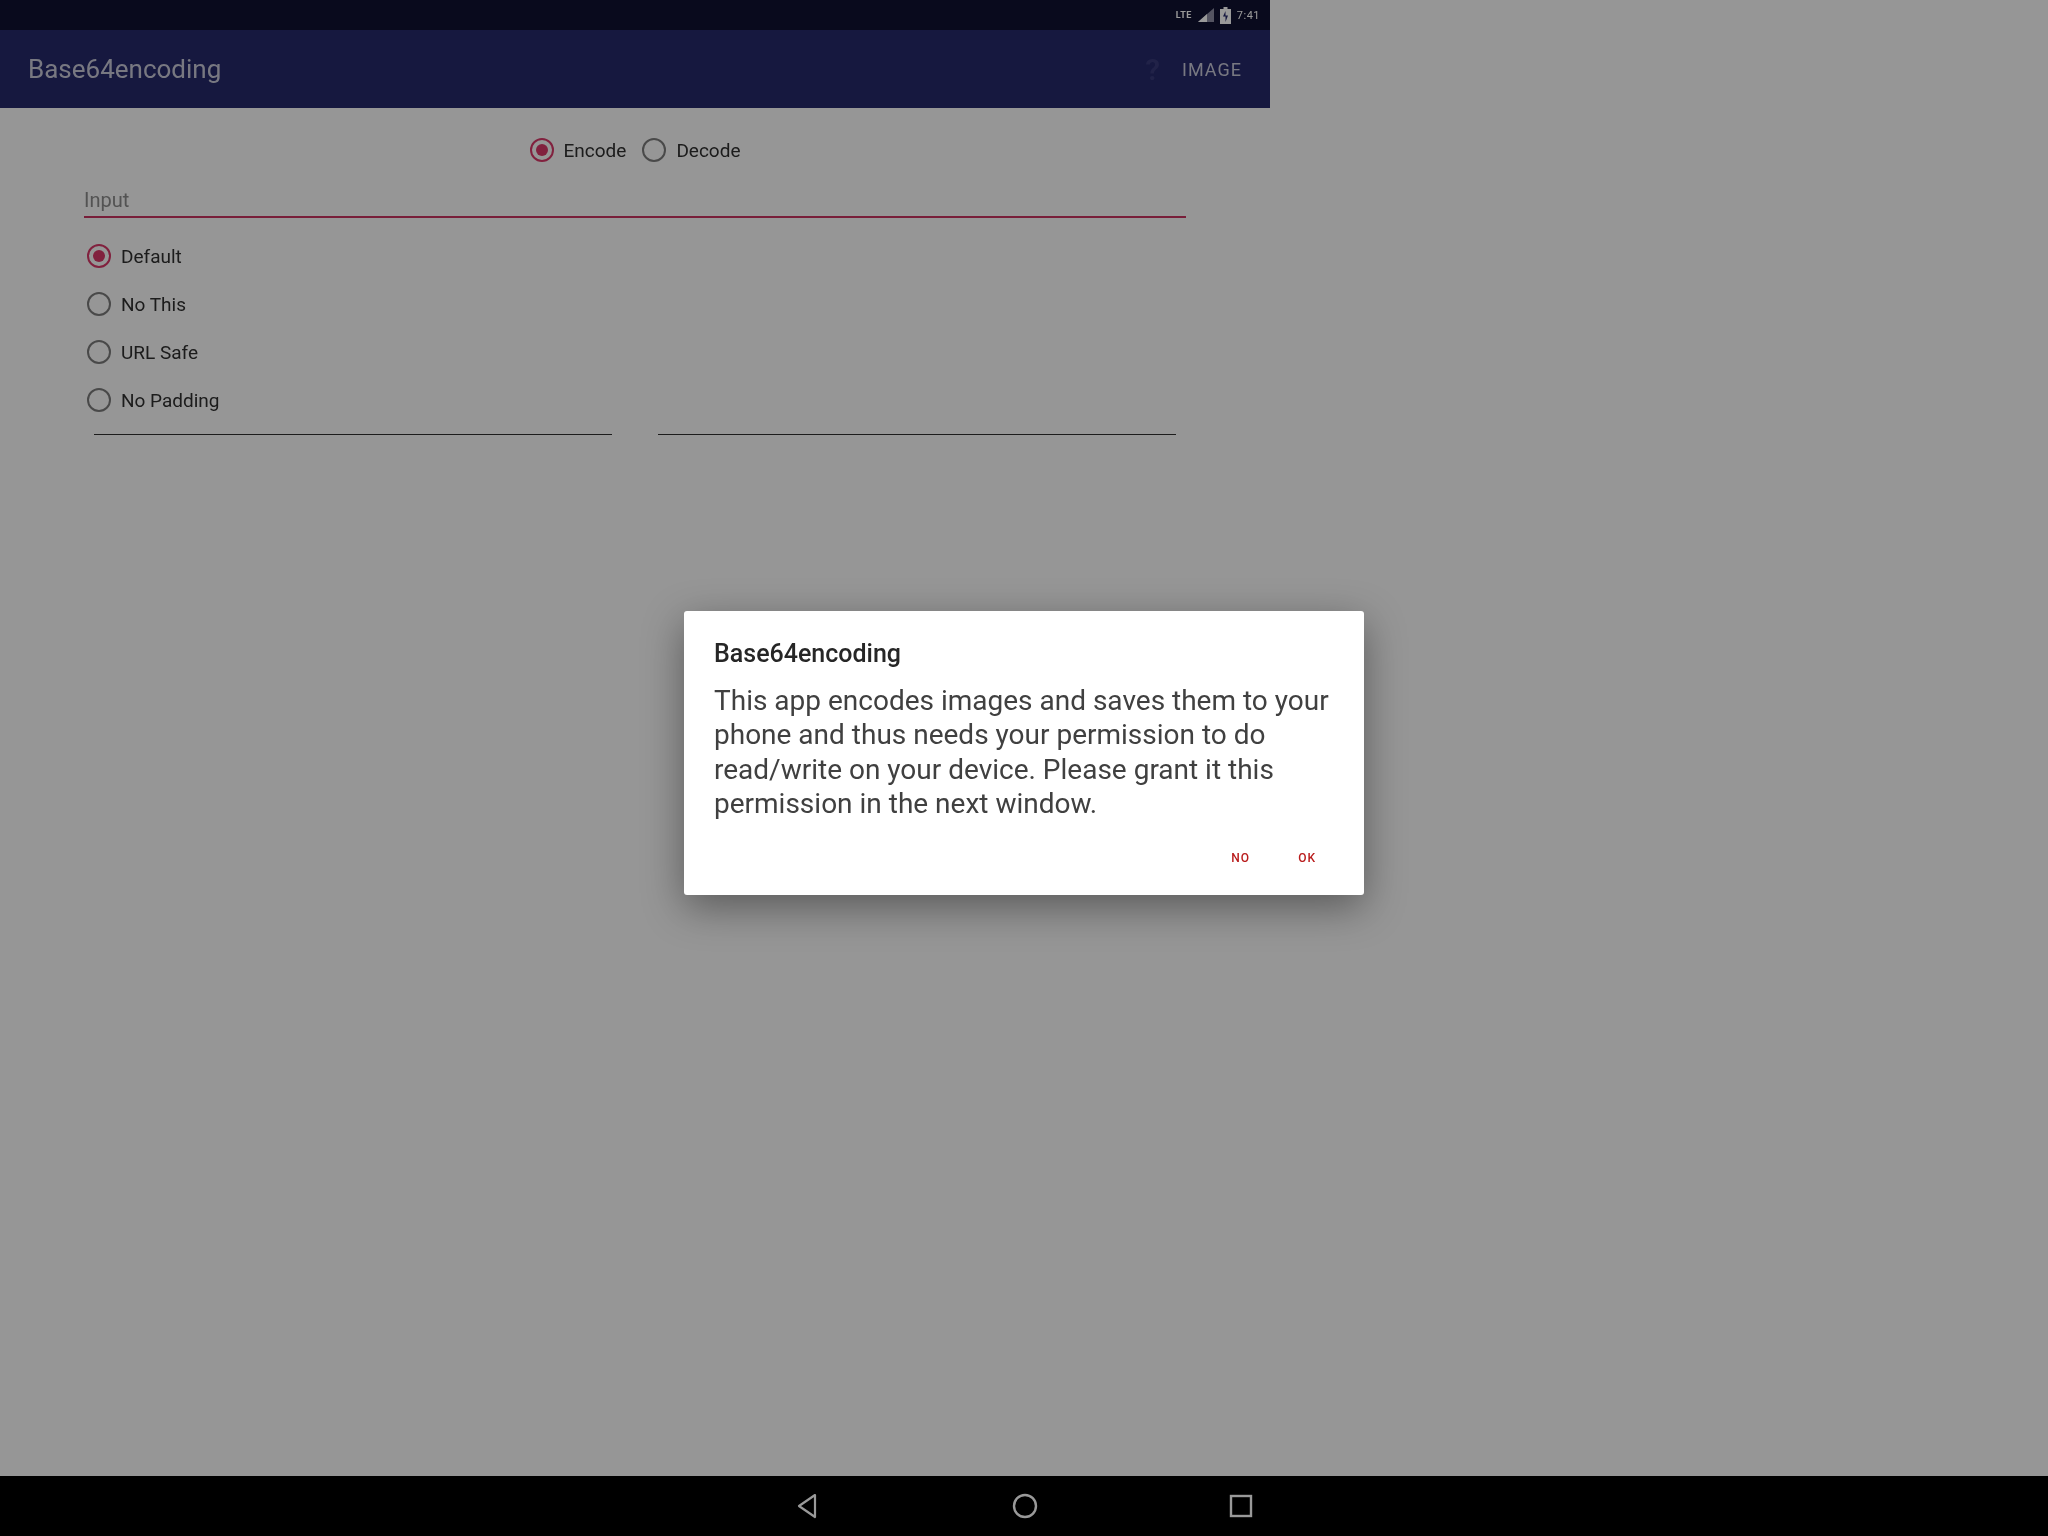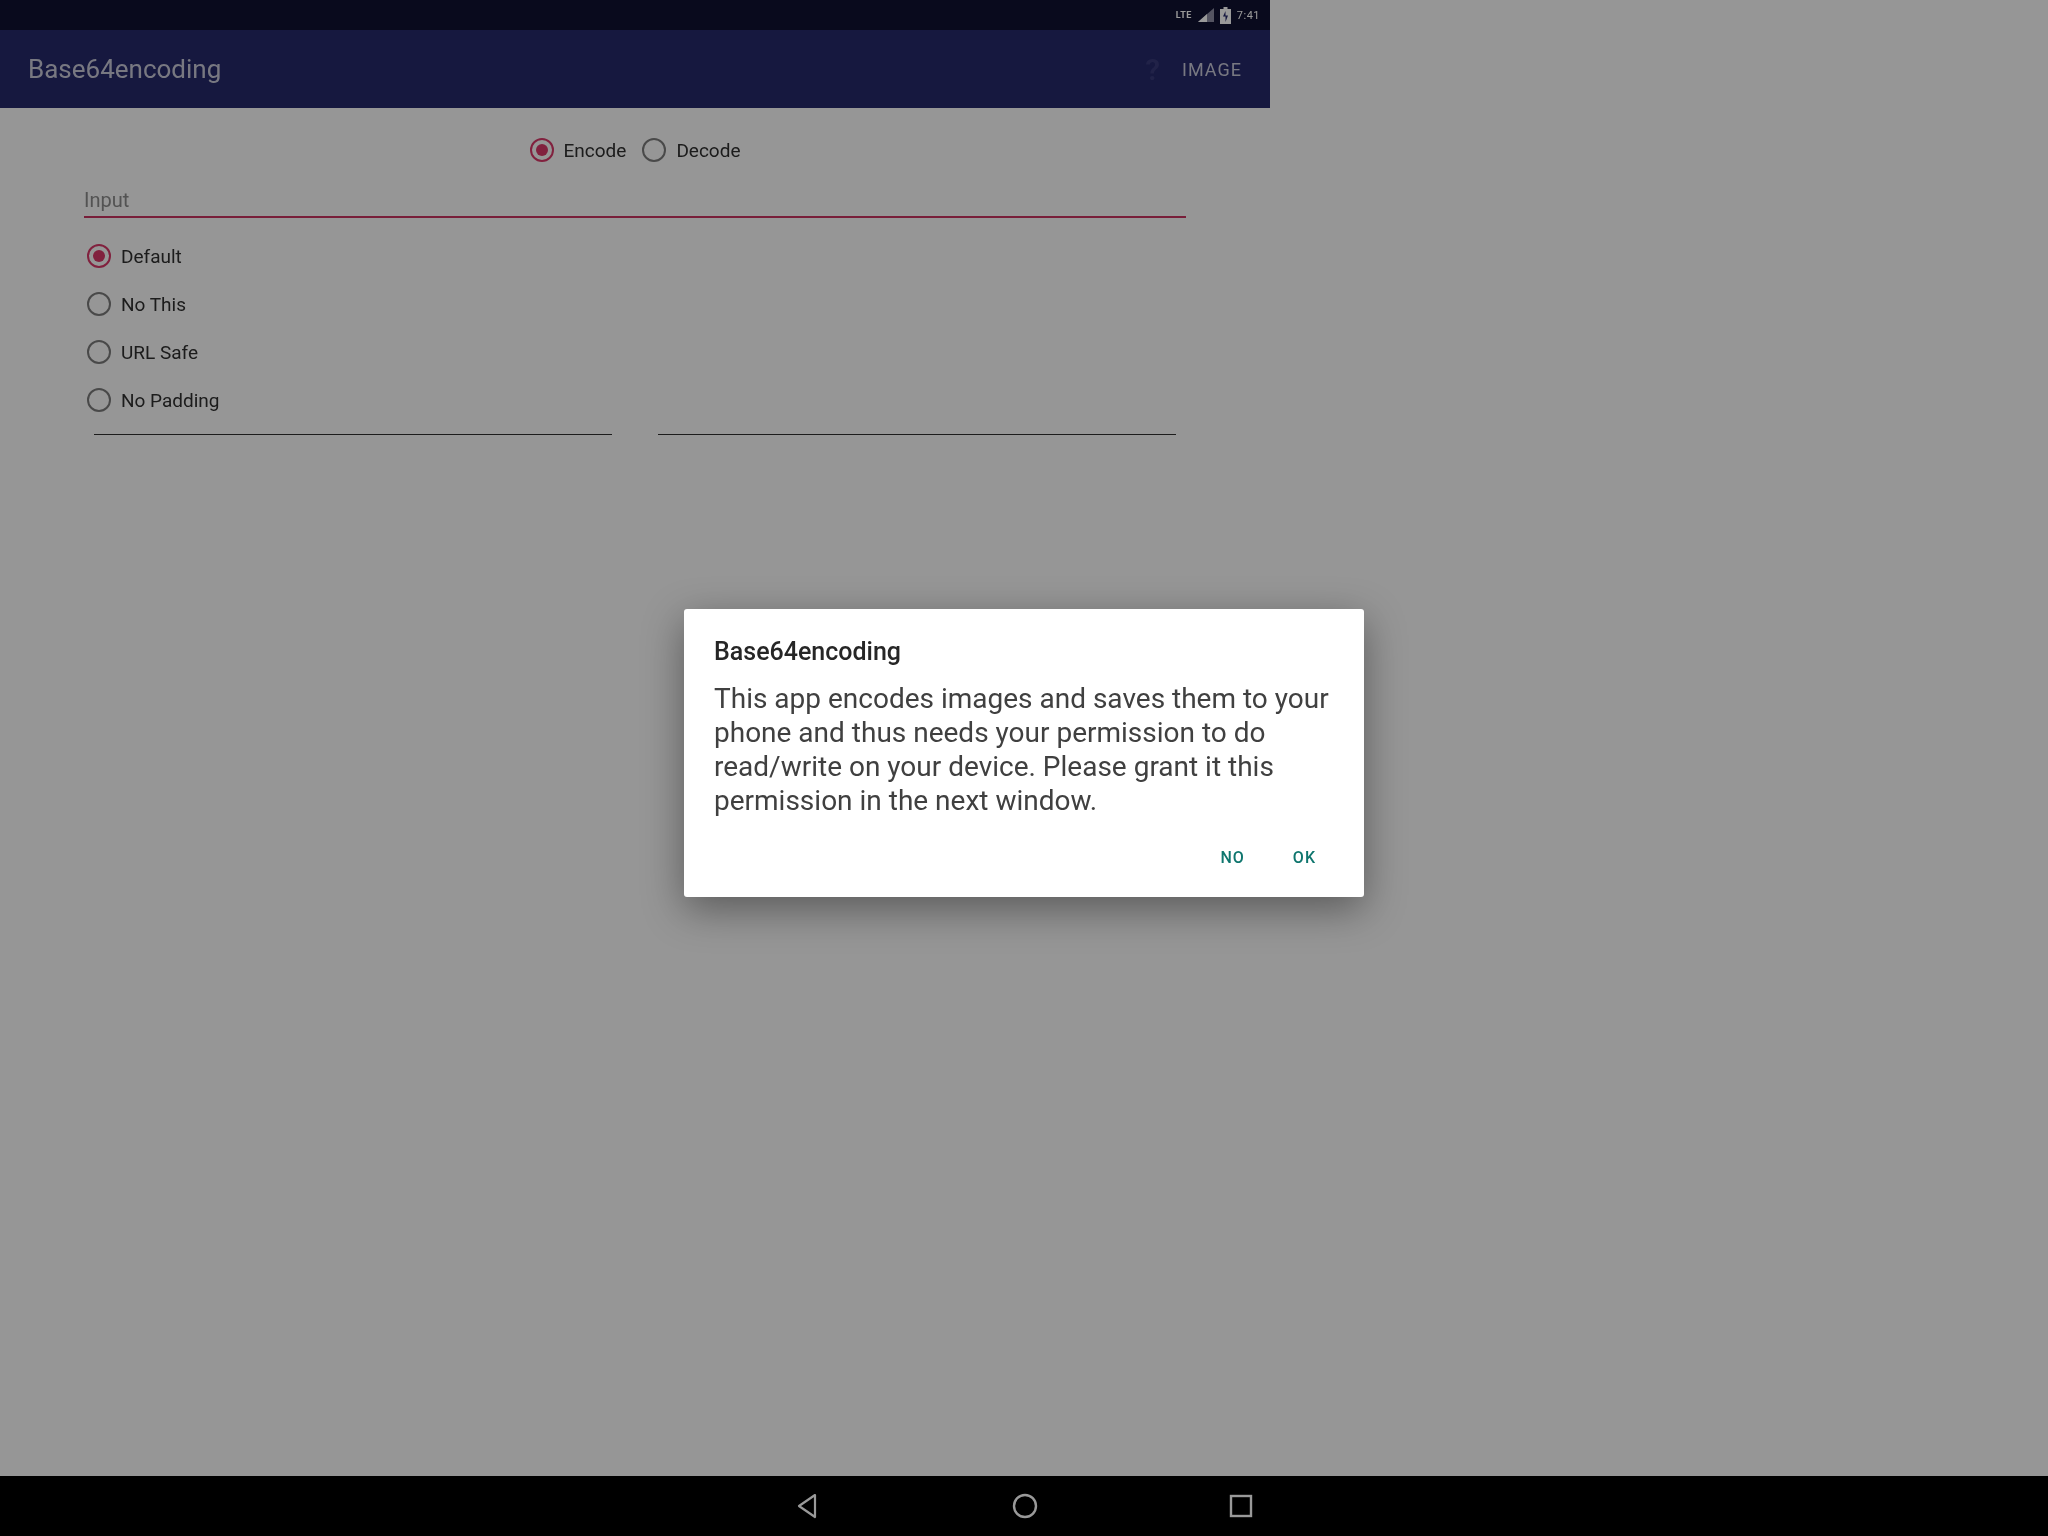--- a/index.html
+++ b/index.html
@@ -138,24 +138,24 @@
     margin-bottom: 22px;
   }
   .dialog-actions {
     display: flex;
     justify-content: flex-end;
     gap: 40px;
     padding-right: 14px;
     padding-bottom: 6px;
   }
   .dialog-btn {
-    font-size: 16px;
+    font-size: 12px;
     font-weight: 500;
     letter-spacing: 1px;
-    color: #0f766e;
+    color: #b91c1c;
     cursor: pointer;
     padding: 8px 4px;
   }
 </style>
 </head>
 <body>
 
 <div class="statusbar">
   <span class="lte">LTE</span>
   <span class="sig-icon">

